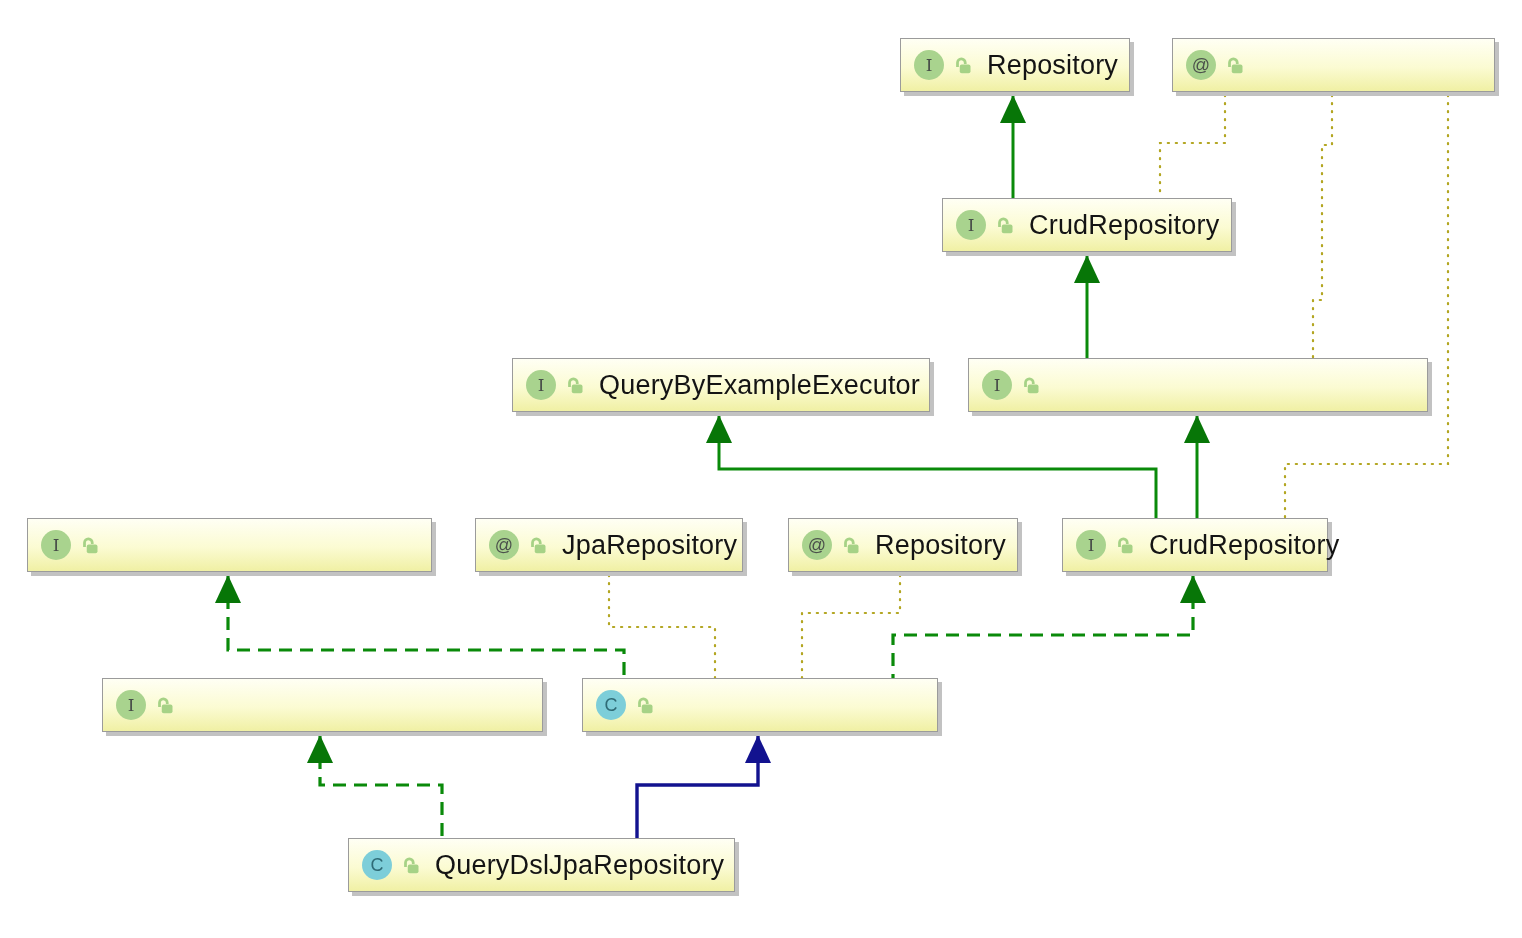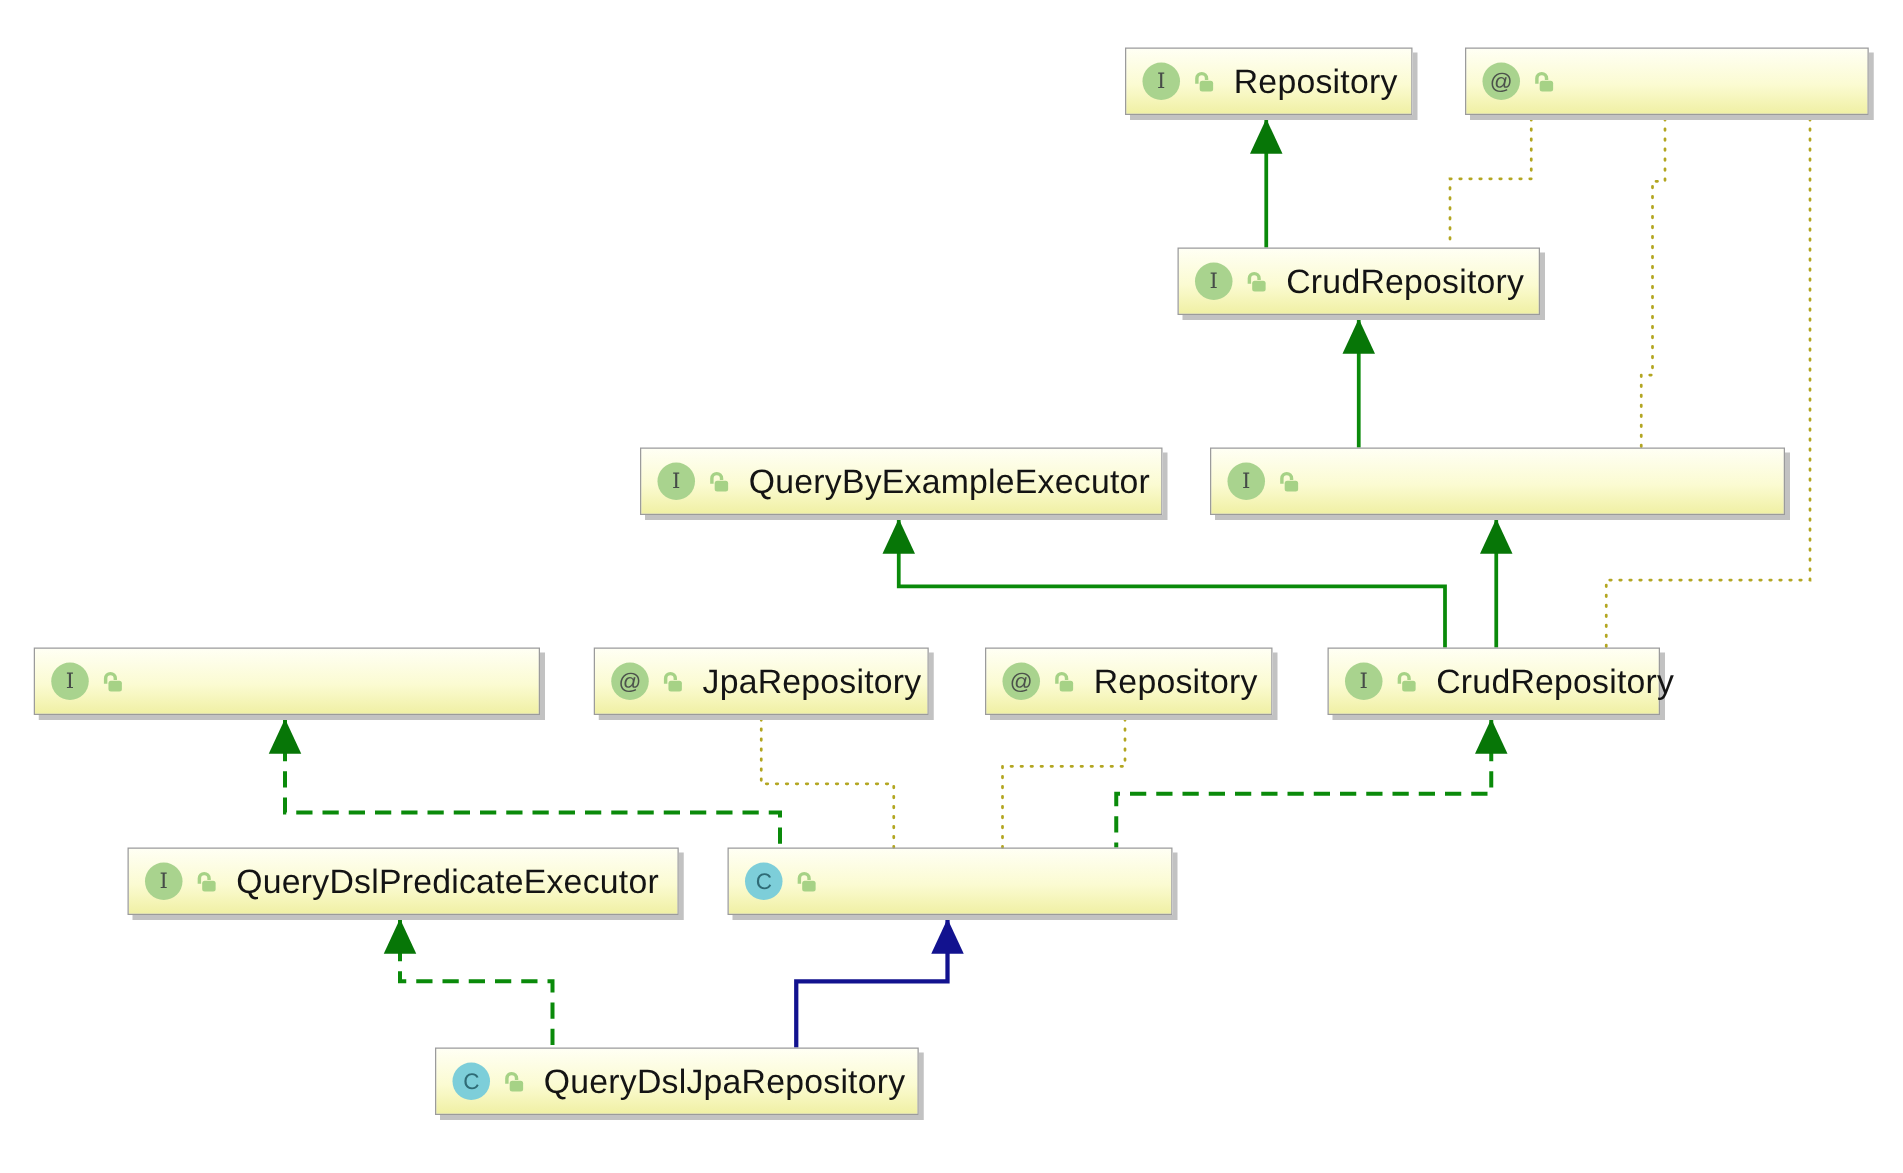--- a/index.html
+++ b/index.html
@@ -184,21 +184,20 @@
         <span class="node-label">CrudRepository</span>
       </div>
       <div class="node" style="left: 102px; top: 678px; width: 441px; height: 54px;">
         <span class="badge interface">
           <span class="glyph">I</span>
         </span>
         <svg viewBox="0 0 16 16" width="20" height="20" class="lock">
           <path d="M3.6 9.6 V6.2 a3.1 3.1 0 0 1 6.2 0 V7.2" fill="none" stroke="#a6d286" stroke-width="2.2"></path>
           <rect x="5.4" y="7.6" width="8.6" height="7" rx="1.6" fill="#a6d286"></rect>
         </svg>
-        <span class="node-label">QueryDslPredicateExecutor</span>
       </div>
       <div class="node" style="left: 582px; top: 678px; width: 356px; height: 54px;">
         <span class="badge class">
           <span class="glyph">C</span>
         </span>
         <svg viewBox="0 0 16 16" width="20" height="20" class="lock">
           <path d="M3.6 9.6 V6.2 a3.1 3.1 0 0 1 6.2 0 V7.2" fill="none" stroke="#a6d286" stroke-width="2.2"></path>
           <rect x="5.4" y="7.6" width="8.6" height="7" rx="1.6" fill="#a6d286"></rect>
         </svg>
       </div>

